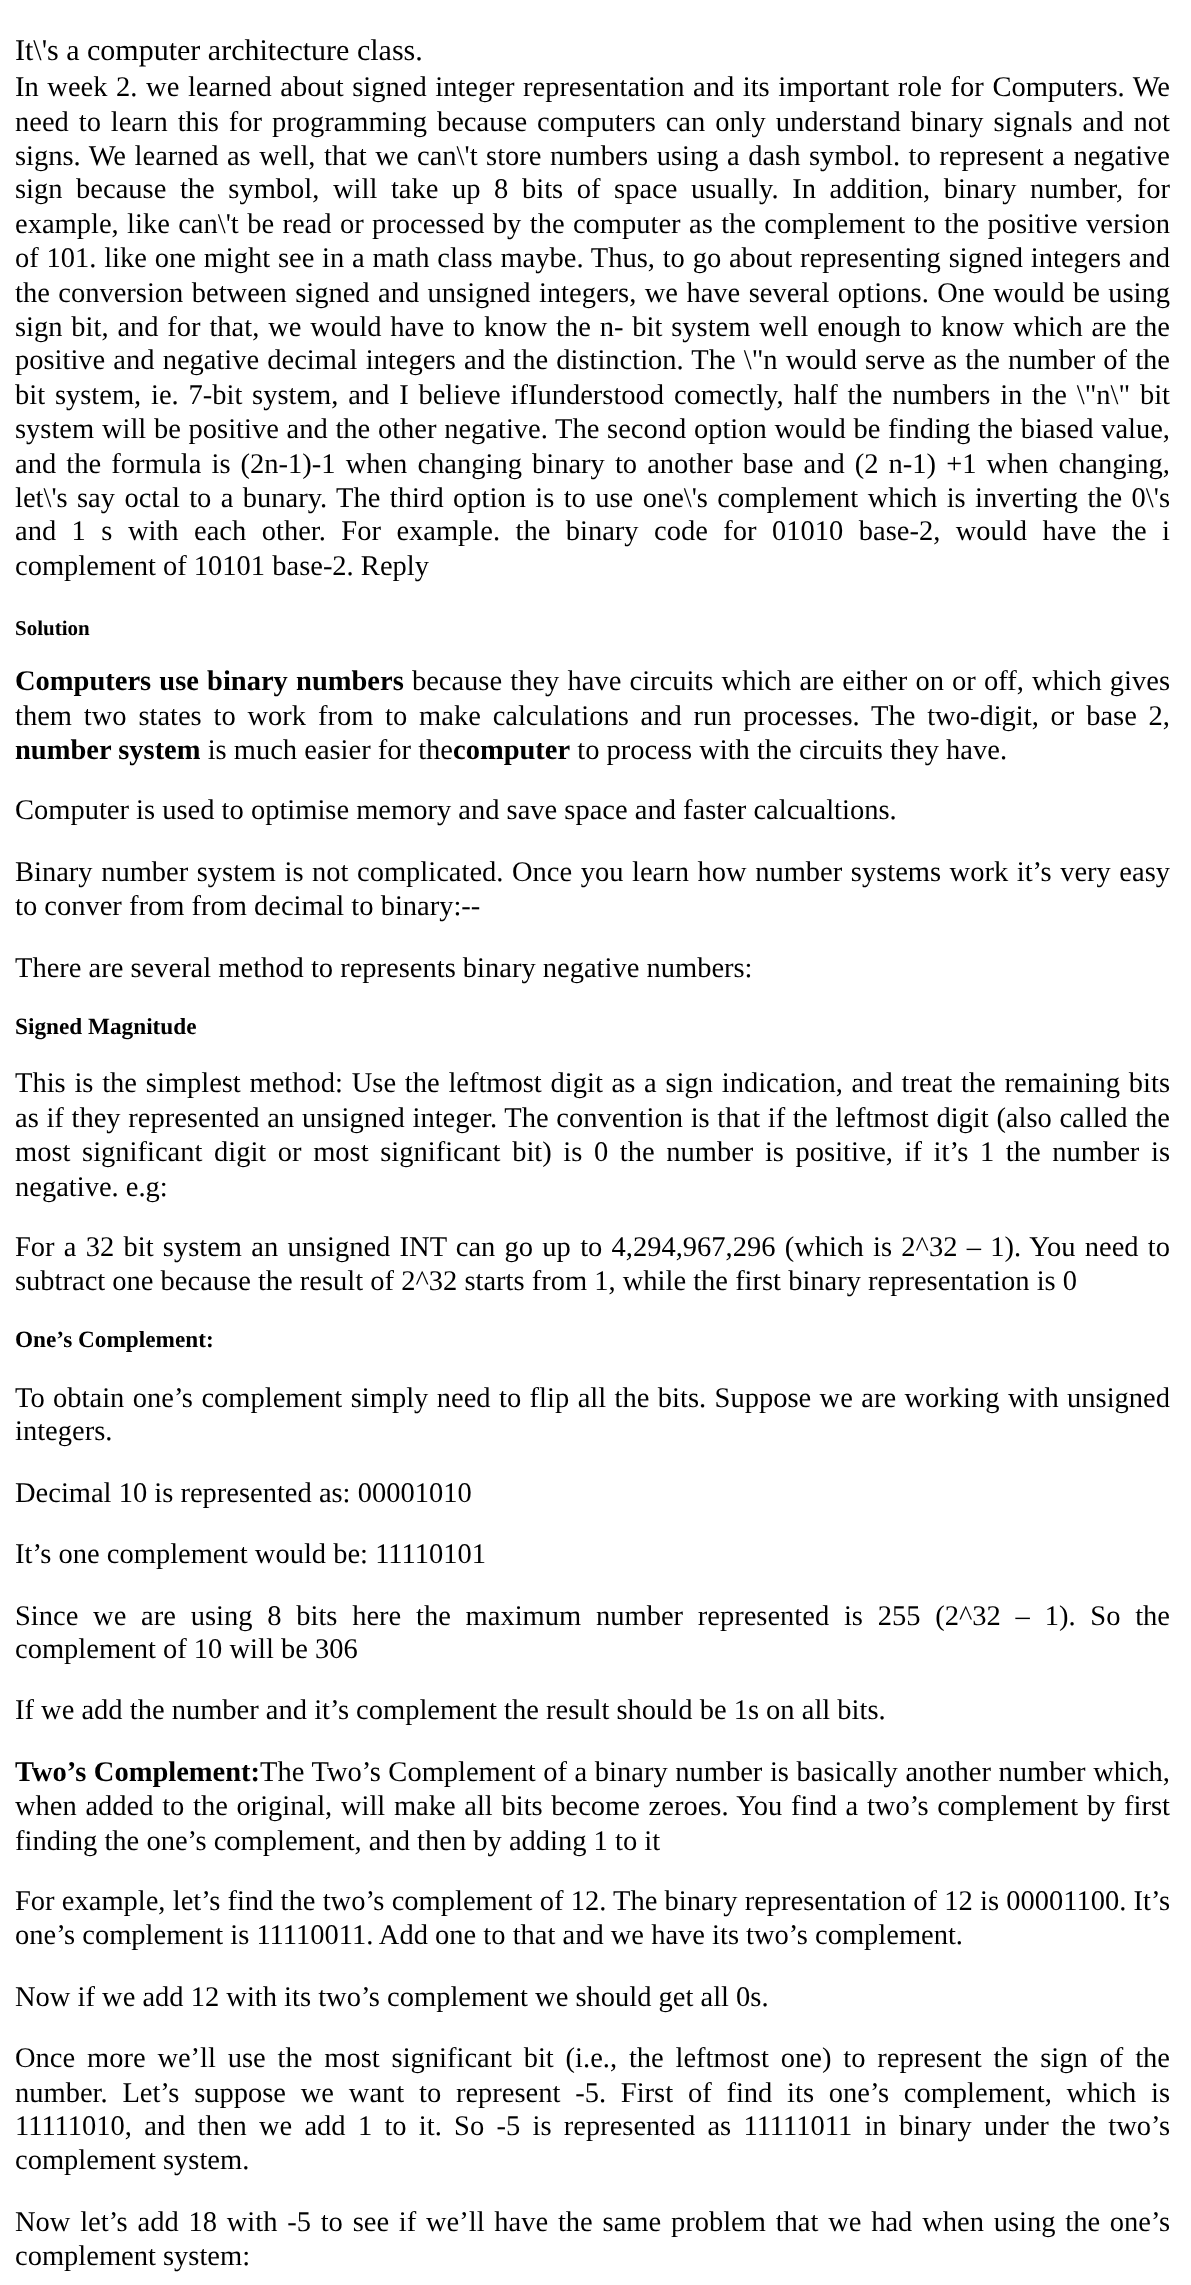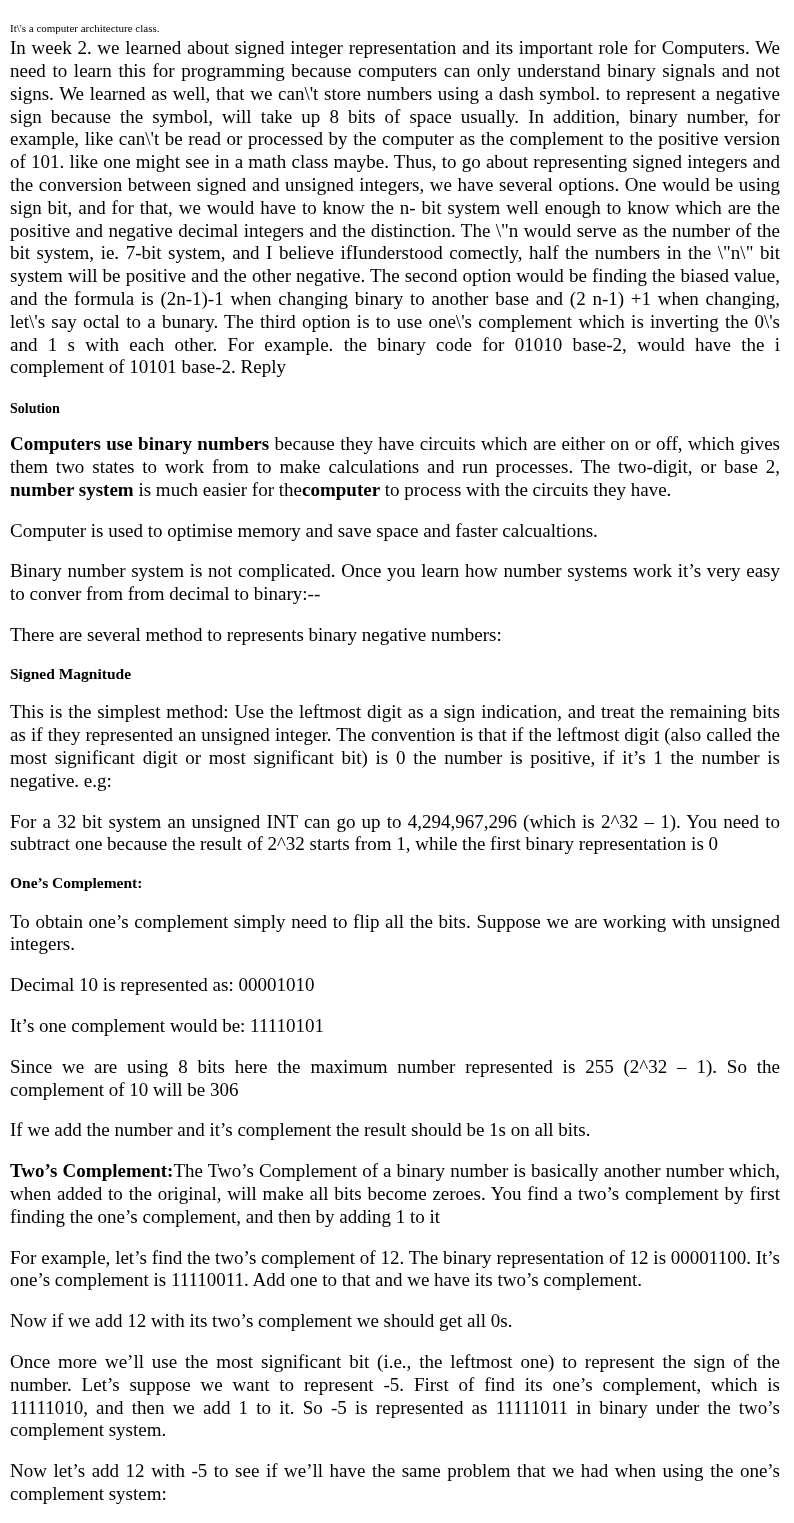--- a/index.html
+++ b/index.html
@@ -17,21 +17,21 @@
     box-sizing: border-box;
     padding: 22px 14px 20px 10px;
   }
   p {
     margin: 0 0 0 0;
     font-size: 15.5px;
     line-height: 1.20;
     text-align: justify;
   }
   .intro-line {
-    font-size: 11px;
+    font-size: 20px;
     line-height: 1.20;
     margin-bottom: 2px;
   }
   .intro-body {
     font-size: 19px;
     line-height: 1.20;
     text-align: justify;
     margin-bottom: 14px;
   }
   h2.solution {
@@ -223,21 +223,21 @@
   <p class="para">Decimal 10 is represented as: 00001010</p>
   <p class="para">It’s one complement would be: 11110101</p>
   <p class="para">Since we are using 8 bits here the maximum number represented is 255 (2^32 – 1). So the complement of 10 will be 306</p>
   <p class="para">If we add the number and it’s complement the result should be 1s on all bits.</p>
 
   <p class="para"><span class="bold">Two’s Complement:</span><span>The Two’s Complement of a binary number is basically another number which, when added to the original, will make all bits become zeroes. You find a two’s complement by first finding the one’s complement, and then by adding 1 to it</span></p>
 
   <p class="para">For example, let’s find the two’s complement of 12. The binary representation of 12 is 00001100. It’s one’s complement is 11110011. Add one to that and we have its two’s complement.</p>
   <p class="para">Now if we add 12 with its two’s complement we should get all 0s.</p>
   <p class="para">Once more we’ll use the most significant bit (i.e., the leftmost one) to represent the sign of the number. Let’s suppose we want to represent -5. First of find its one’s complement, which is 11111010, and then we add 1 to it. So -5 is represented as 11111011 in binary under the two’s complement system.</p>
-  <p class="para">Now let’s add 12 with -5 to see if we’ll have the same problem that we had when using the one’s complement system:</p>
+  <p class="para">Now let’s add 18 with -5 to see if we’ll have the same problem that we had when using the one’s complement system:</p>
 
   <div class="photo-wrap">
     <div class="photo">
       <div class="bg-left"></div>
       <div class="bg-right"></div>
       <div class="doorframe"></div>
       <div class="shirt"></div>
       <div class="neck"></div>
       <div class="collar-l"></div>
       <div class="collar-r"></div>

